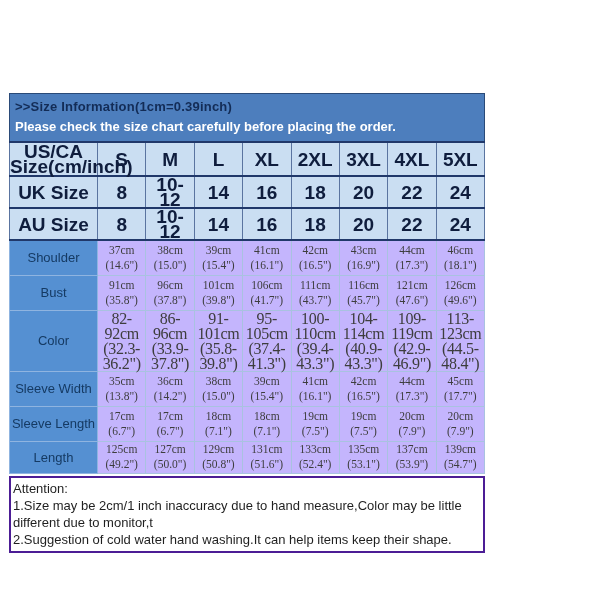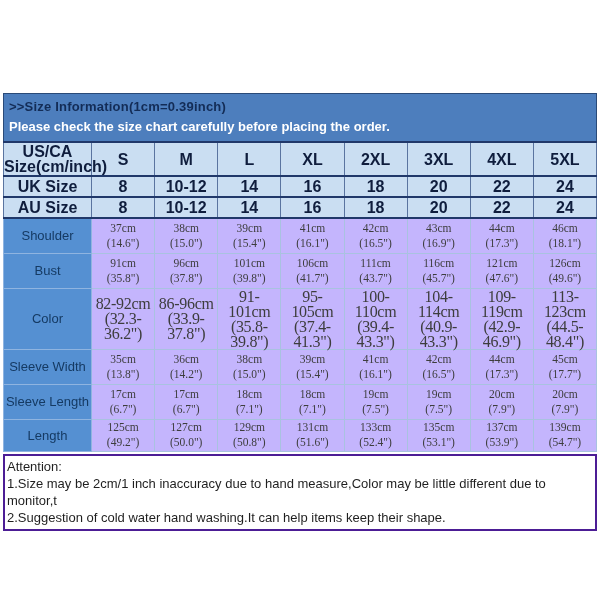--- a/index.html
+++ b/index.html
@@ -7,22 +7,22 @@
     padding: 0;
     background: #ffffff;
     width: 600px;
     height: 600px;
     font-family: "Liberation Sans", sans-serif;
     overflow: hidden;
   }
   .content {
     position: absolute;
     top: 93px;
-    left: 3px;
-    width: 594px;
+    left: 9px;
+    width: 476px;
   }
   
   .banner {
     background: #4d7ebd;
     border: 1px solid #2a4a78;
     border-bottom: none;
   }
   .banner-title {
     color: #132c56;
     font-weight: bold;
@@ -43,21 +43,21 @@
     table-layout: fixed;
     border: 1px solid #2a4a78;
   }
   col.c-label { width: 88px; }
   td { text-align: center; vertical-align: middle; padding: 0; }
   
   td.hd {
     background: #cadef2;
     color: #0f1d3d;
     font-weight: bold;
-    font-size: 16px;
+    font-size: 19px;
     border-left: 1px solid #5a74a0;
     border-right: 1px solid #5a74a0;
     border-top: 2px solid #20386a;
     border-bottom: 2px solid #20386a;
     line-height: 15px;
   }
   tr.r-head   { height: 34px; }
   tr.r-uk, tr.r-au { height: 21px; }
   
   td.lbl {

